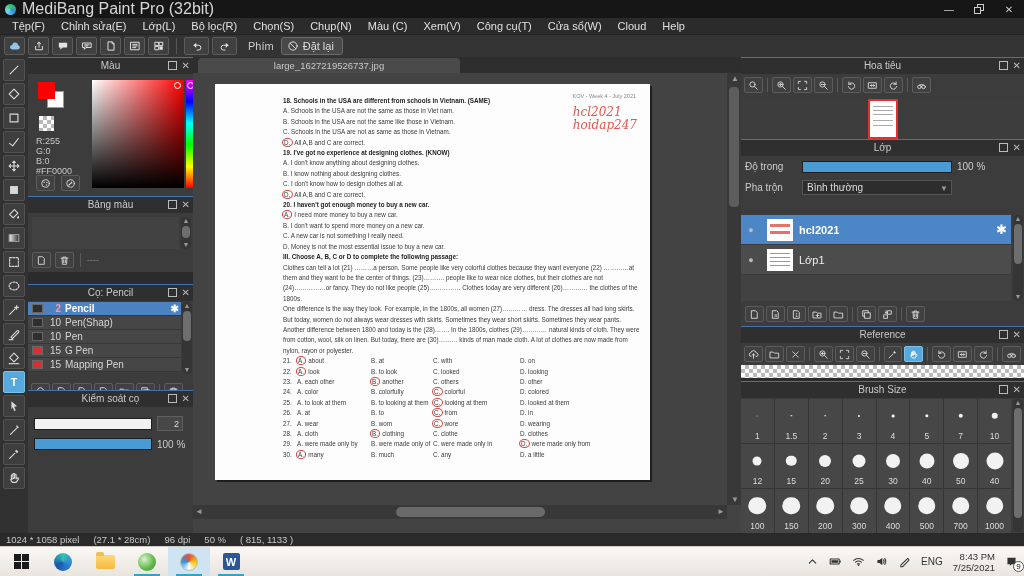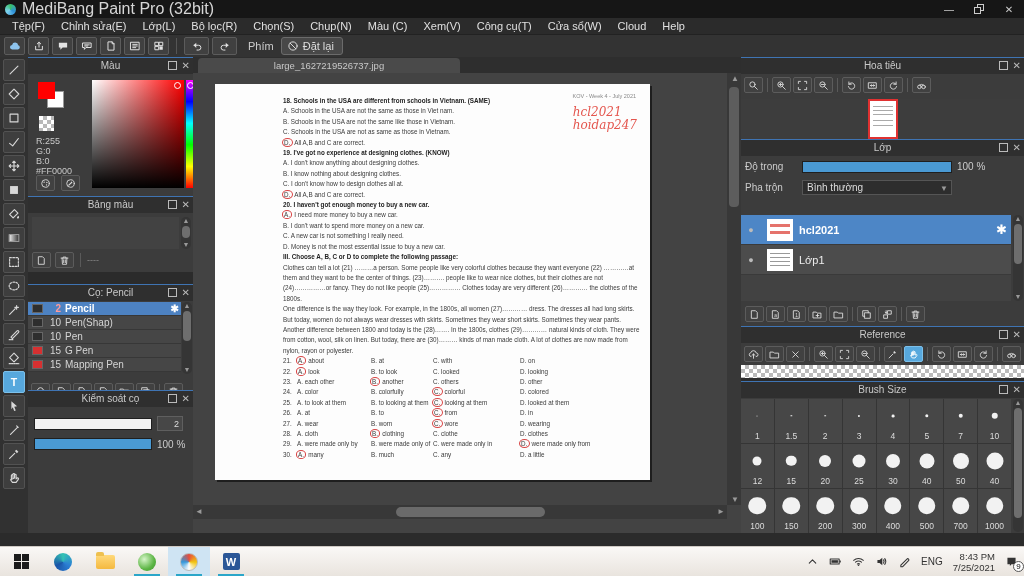--- a/index.html
+++ b/index.html
@@ -935,20 +935,27 @@
           <span class="bs-dot" style="width: 17.5px; height: 17.5px;"></span>
           <span class="bs-num">1000</span>
         </div>
       </div>
     <div class="vscroll" style="top:17px;height:133px;right:1px;">
       <div class="sarrow">▲</div>
         <div class="vthumb" style="top:9px;height:110px;"></div>
     </div>
   </div>
 
+  <div id="statusbar">
+    <span>1024 * 1058 pixel</span>
+    <span>(27.1 * 28cm)</span>
+    <span>96 dpi</span>
+    <span>50 %</span>
+    <span>( 815, 1133 )</span>
+  </div>
 
   <div id="taskbar">
     <div class="tk">
         <span class="winlogo">
           <i></i>
           <i></i>
           <i></i>
           <i></i>
         </span>
       </div>

